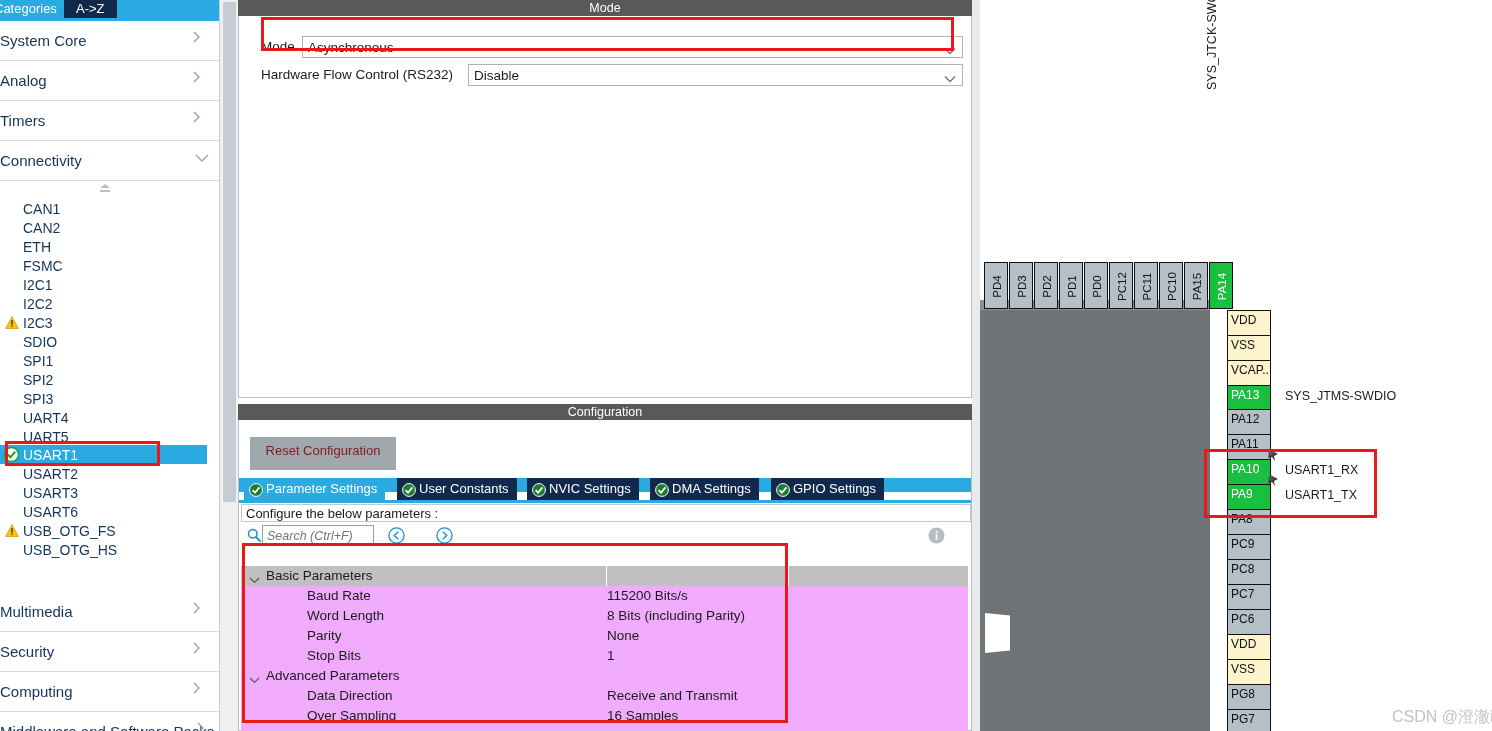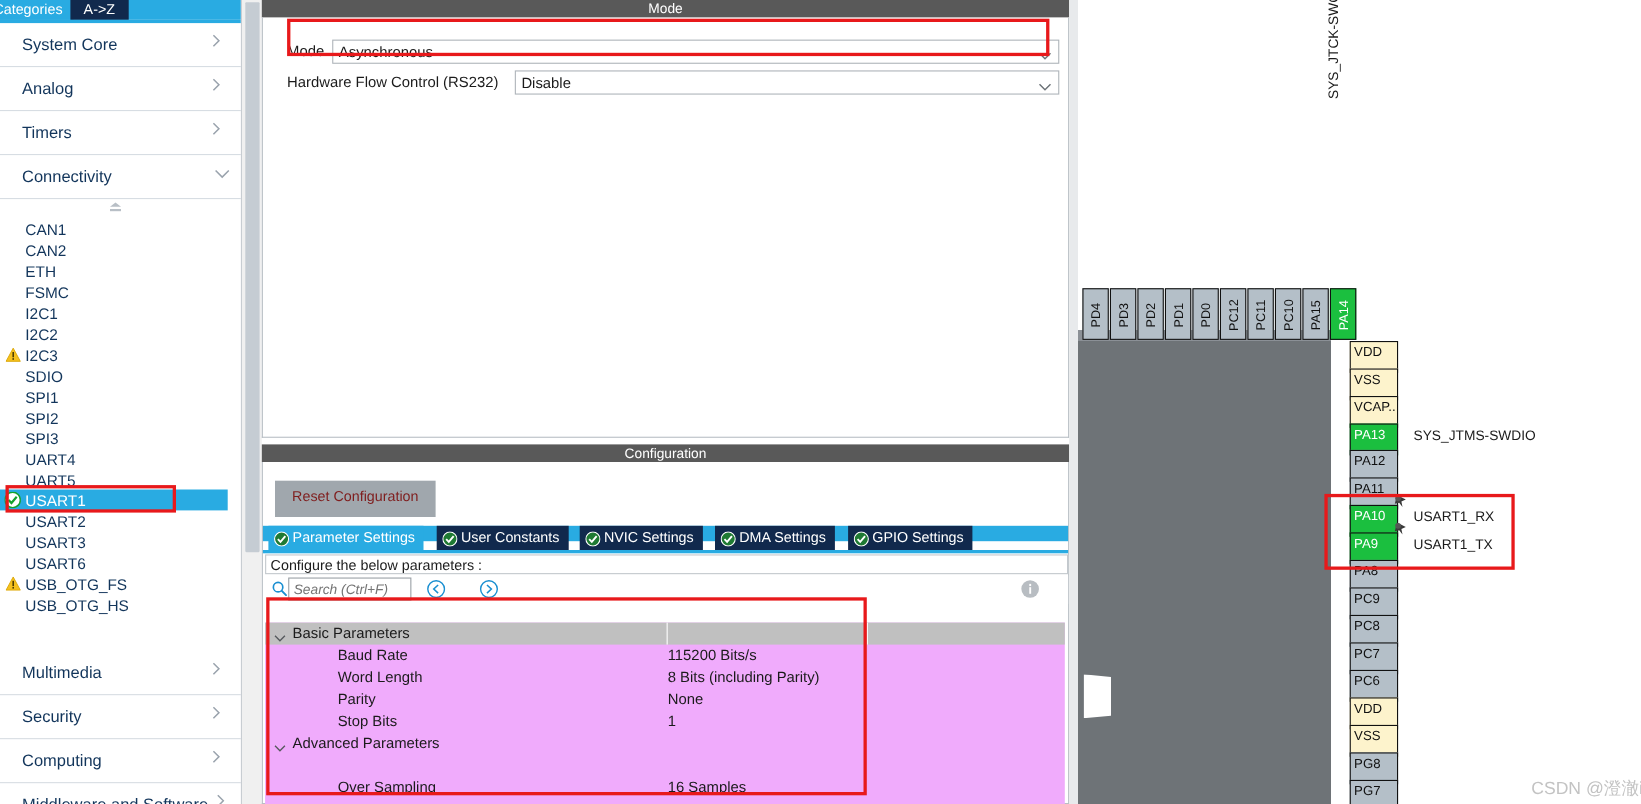--- a/index.html
+++ b/index.html
@@ -34,21 +34,21 @@
     position: absolute; left: 0; top: 18px; width: 219px; height: 3px;
     background: #29abe2;
   }
 
   .cat-row {
     position: absolute; left: 0; width: 219px; height: 40px;
     border-bottom: 1px solid #d7dde3;
     color: #12355b; font-size: 15px;
   }
   .cat-row .cat-label {
-    position: absolute; left: 0; top: 11px; font-size: 15px; color: #12355b; margin-left: 20px;
+    position: absolute; left: 0; top: 11px; font-size: 15px; color: #12355b;
   }
   .cat-row .chev {
     position: absolute; right: 16px; top: 10px;
     width: 12px; height: 12px; color: #9aa3ad;
   }
   .chev svg { display: block; }
 
   #scroll-up-arrow {
     position: absolute; left: 98px; top: 183px; width: 14px; height: 12px;
   }
@@ -556,20 +556,24 @@
 
           <div class="p-row" style="top:100px;">
             <span class="grp-chev" style="position:absolute;left:8px;top:6px;width:11px;height:8px;">
               <svg viewBox="0 0 11 8" width="11" height="8">
                   <path d="M1 2 L5.5 6.5 L10 2" fill="none" stroke="#55595d" stroke-width="1.2"></path>
                 </svg>
             </span>
             <span class="grp-label" style="position:absolute;left:25px;top:2px;font-size:13.5px;">Advanced Parameters</span>
           </div>
 
+          <div class="p-row" style="top:120px;">
+            <span class="p-name">Data Direction</span>
+            <span class="p-val">Receive and Transmit</span>
+          </div>
           <div class="p-row" style="top:140px;">
             <span class="p-name">Over Sampling</span>
             <span class="p-val">16 Samples</span>
           </div>
 
         </div>
       </div>
     </div>
   </div>
 

